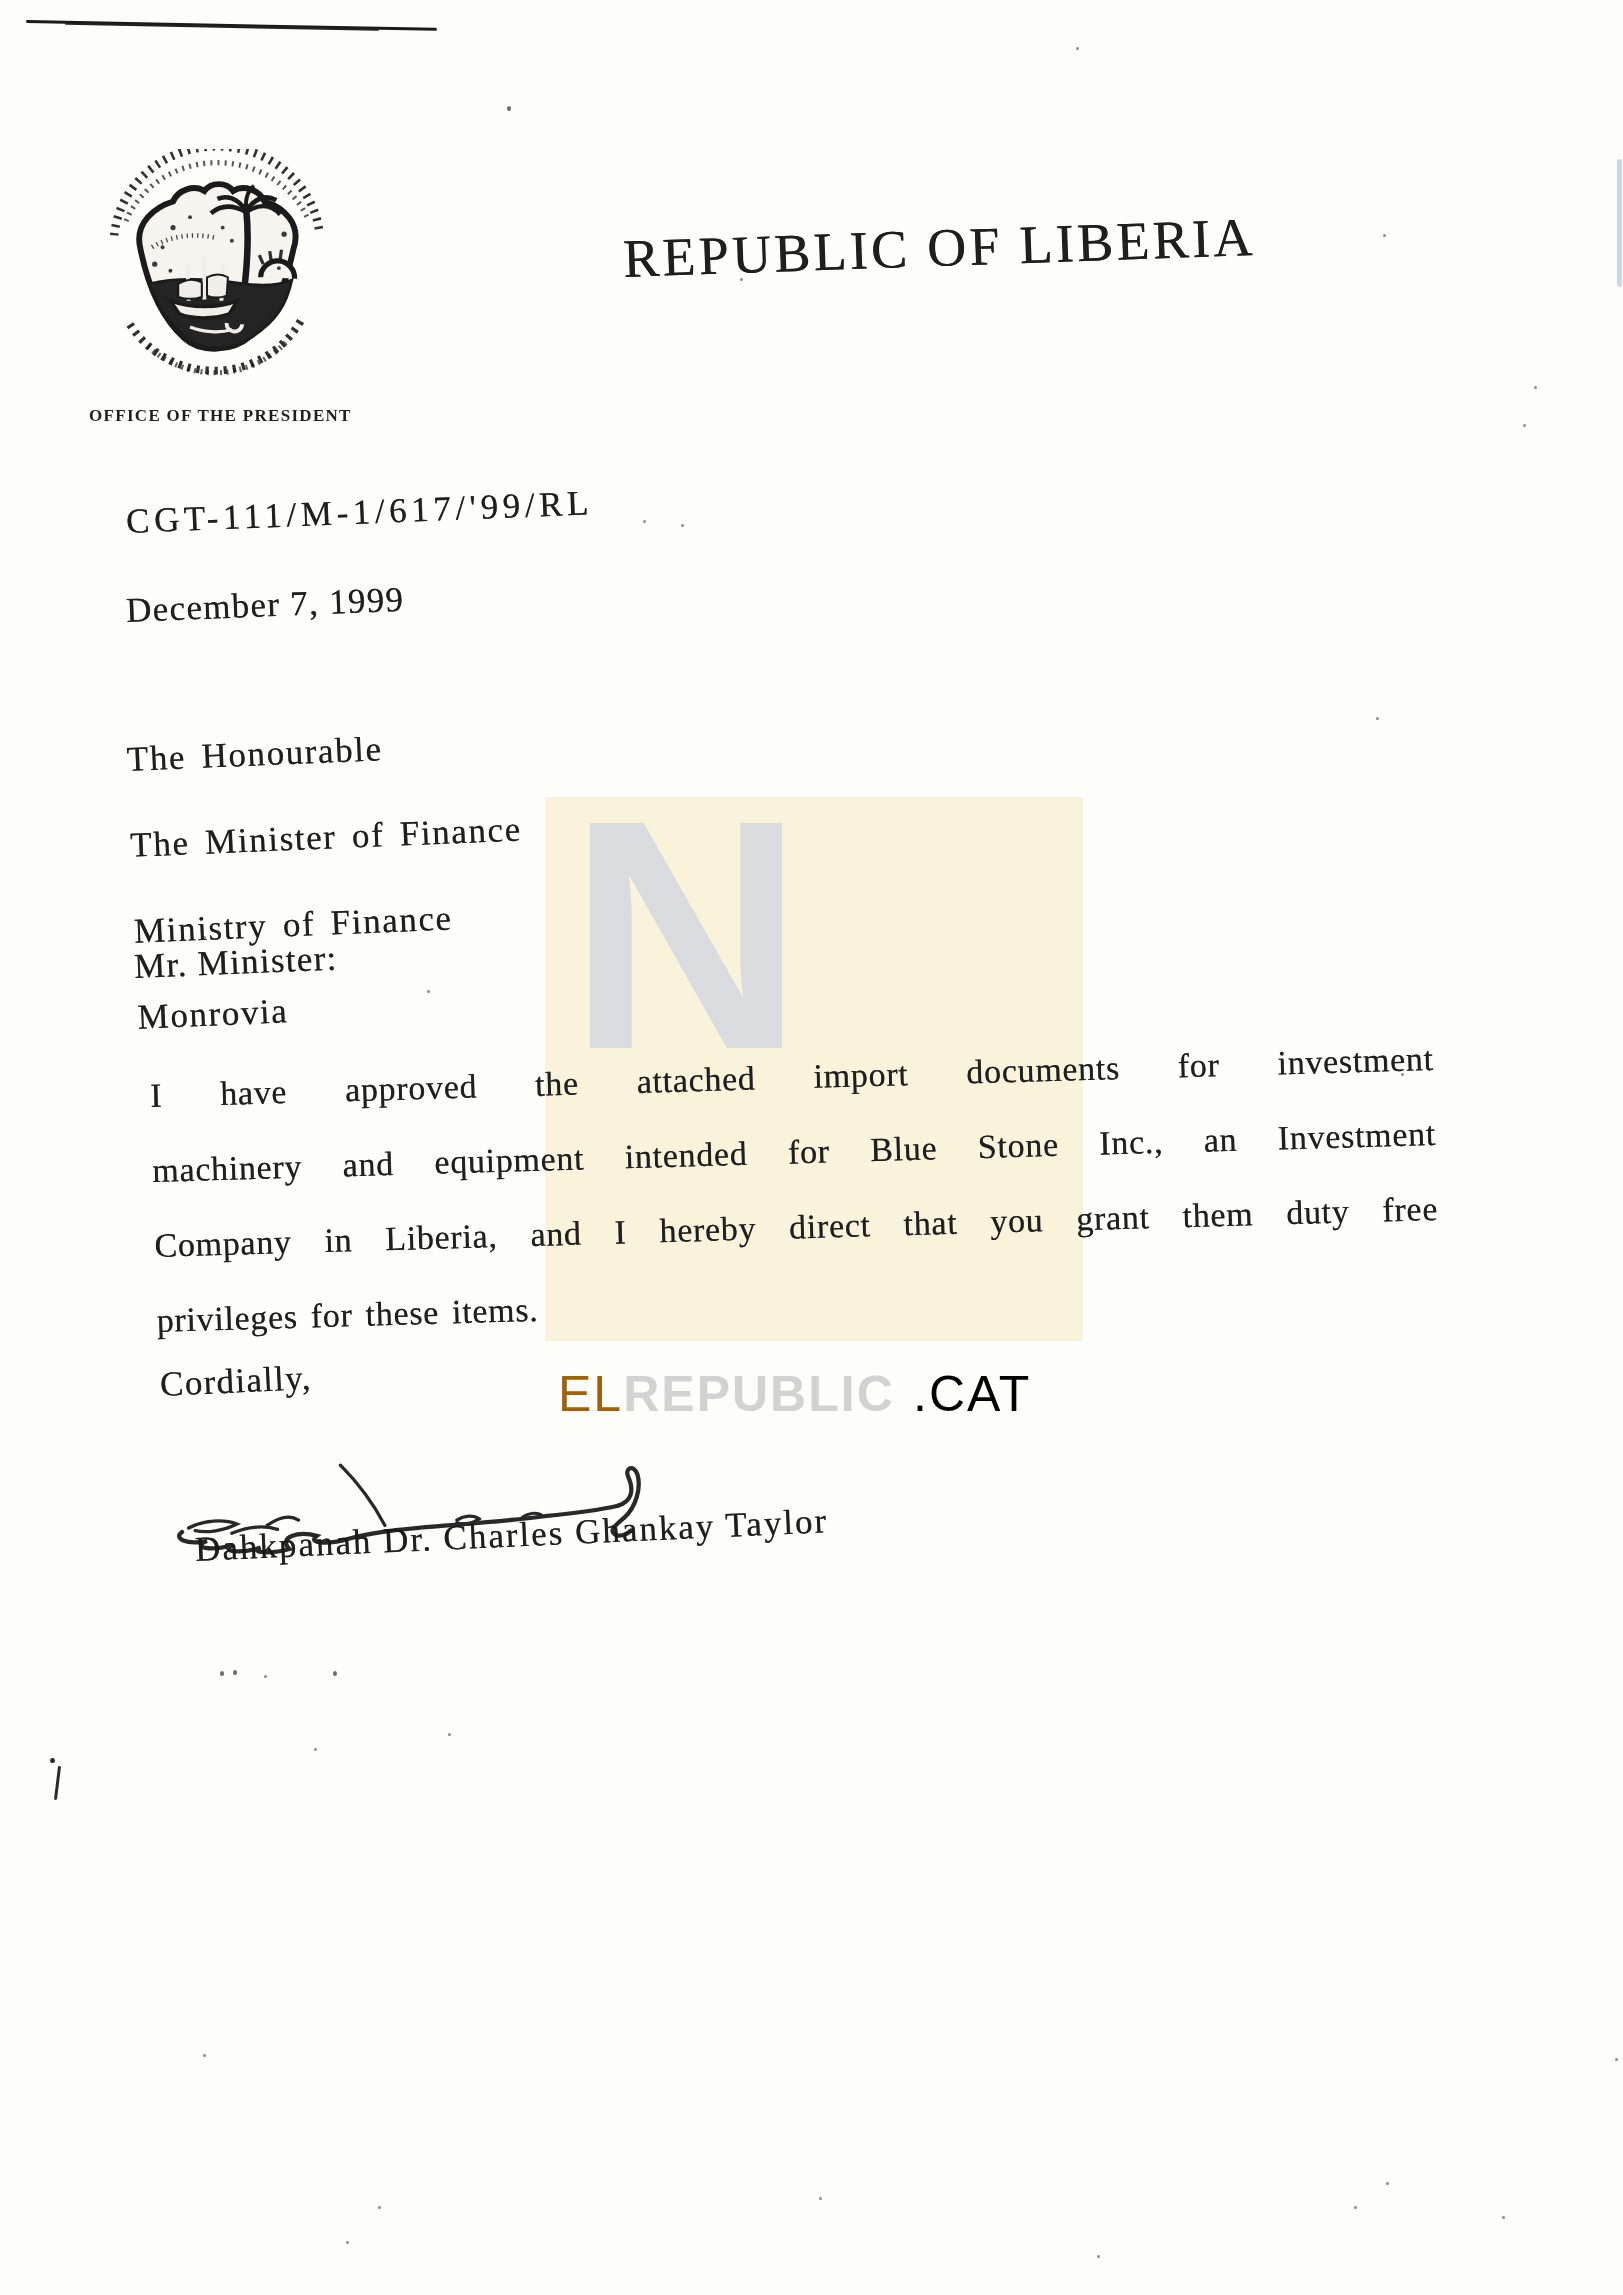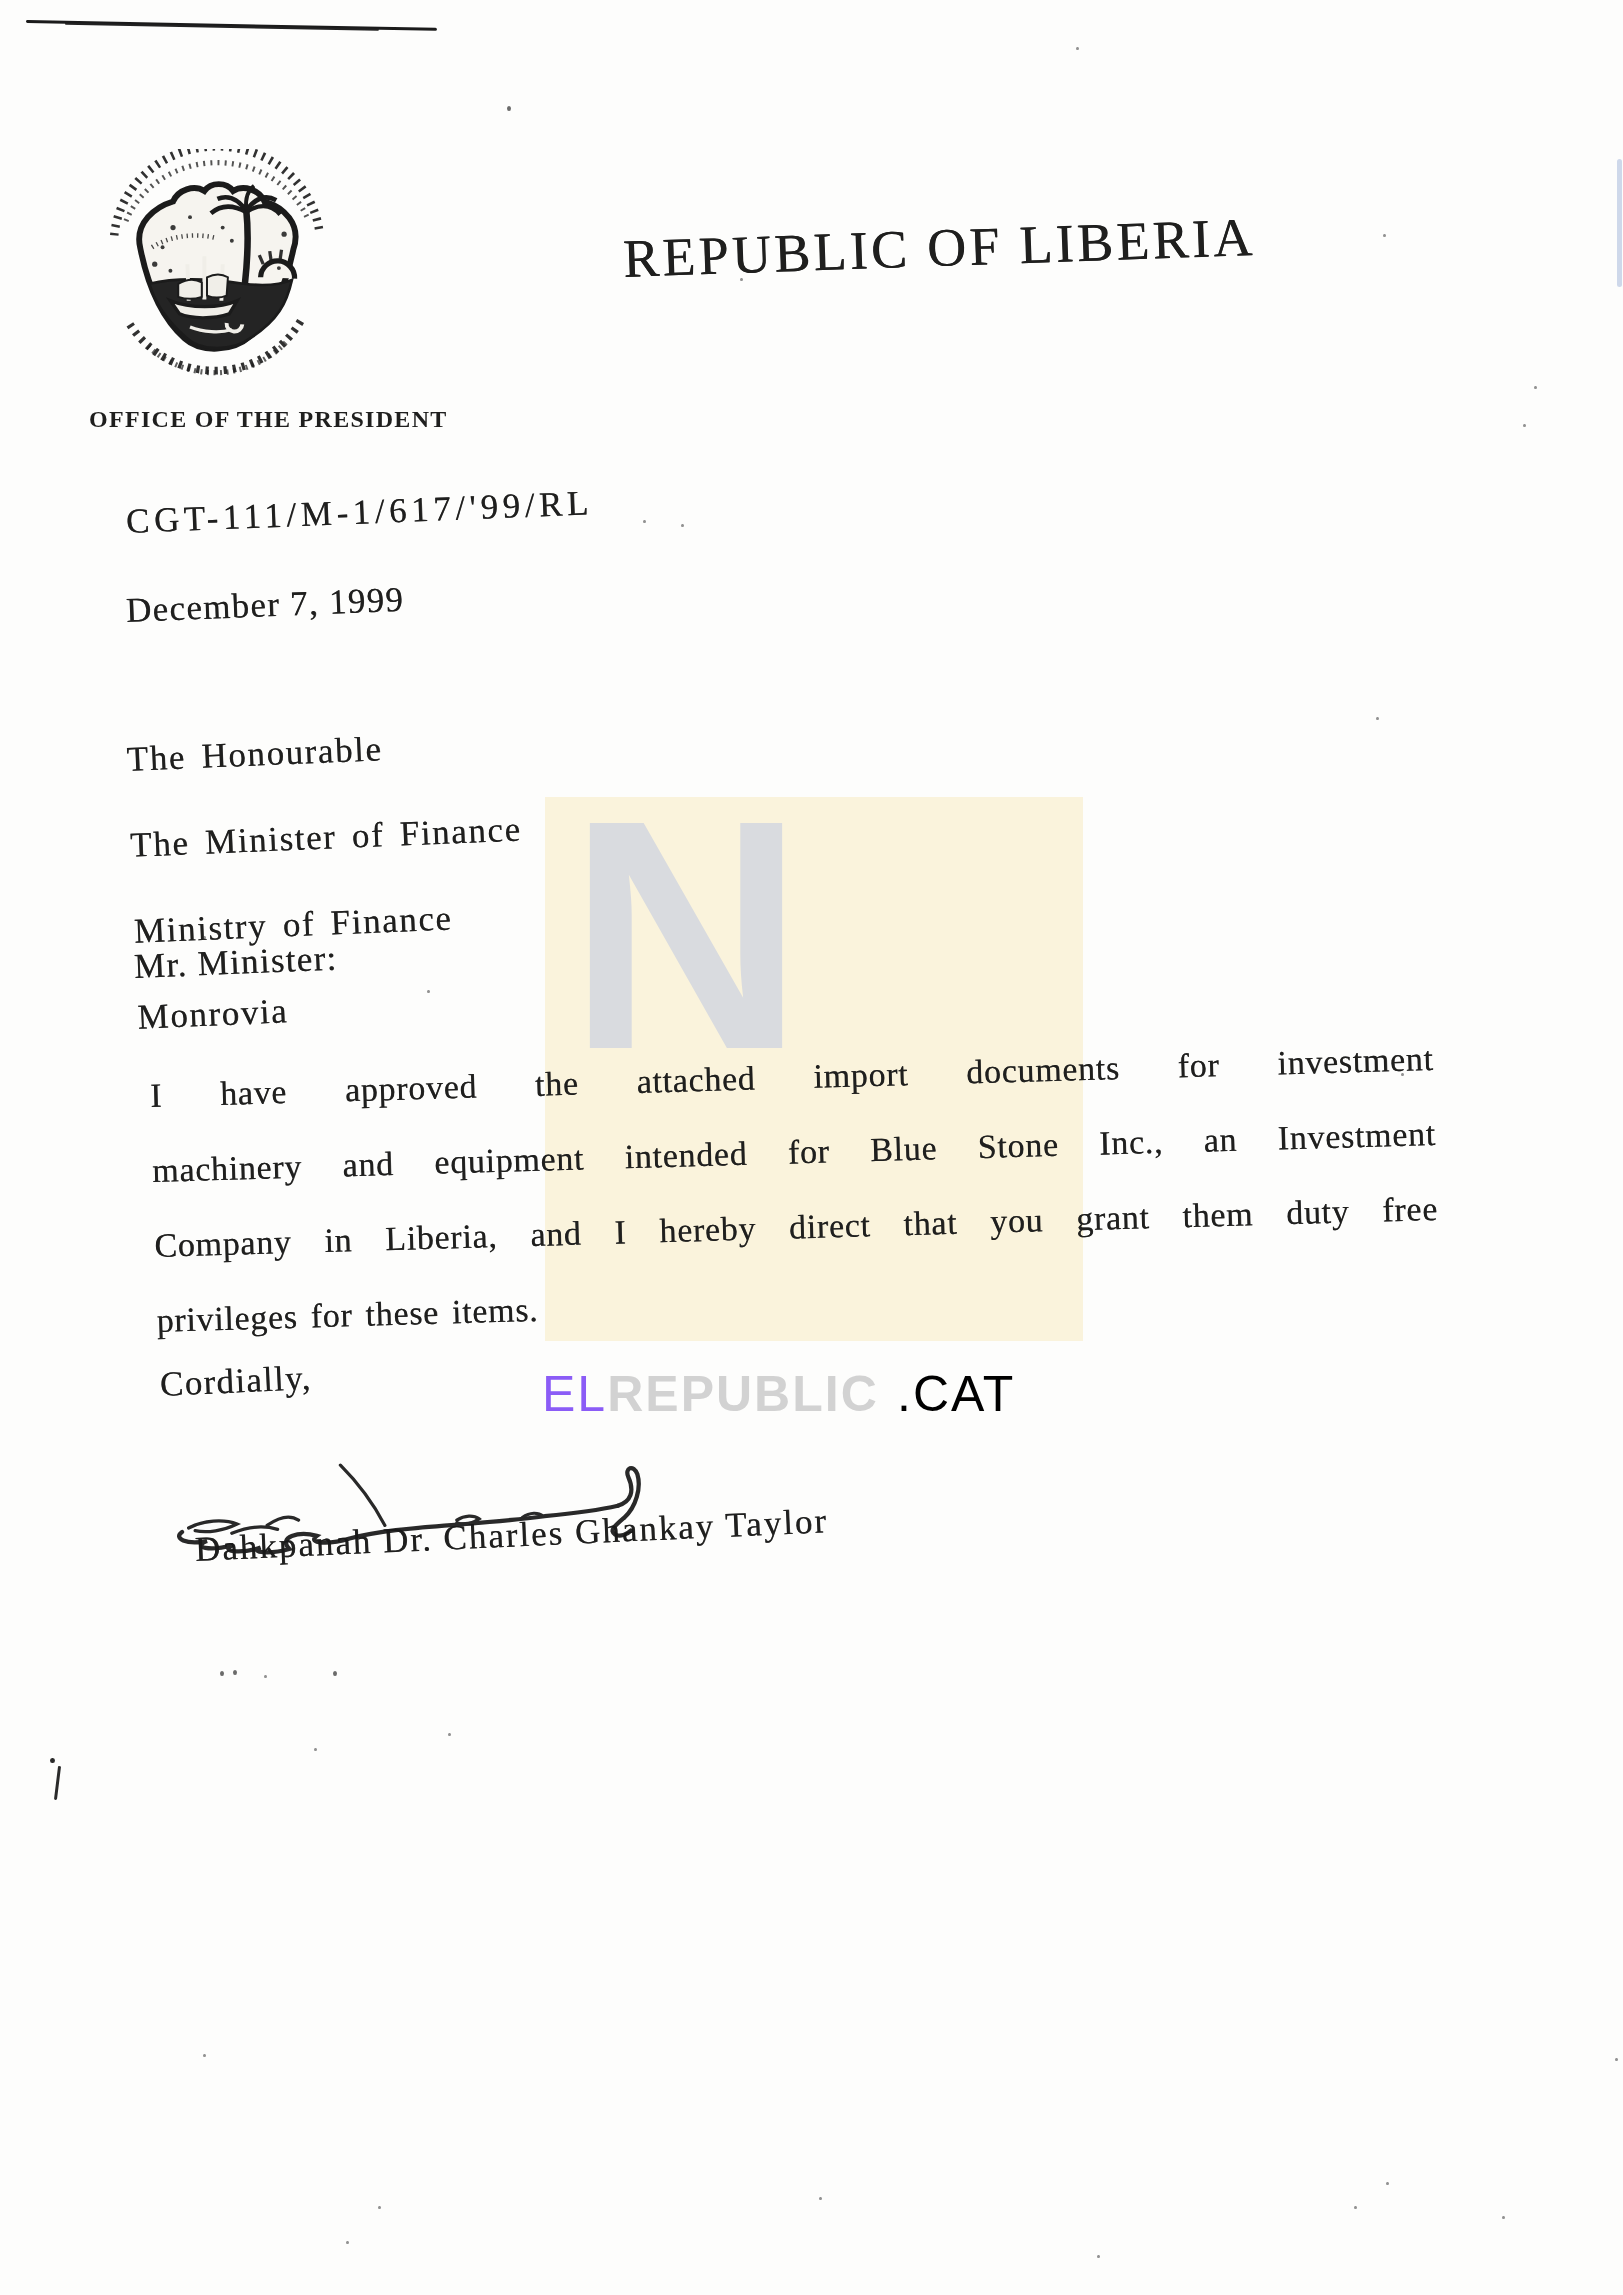--- a/index.html
+++ b/index.html
@@ -34,28 +34,28 @@
     color:var(--color-watermark_letter);
     z-index:2;letter-spacing:0;
   }
   .wm-text{
     left:542px;top:1369px;width:563px;
     font-family:"Liberation Sans", sans-serif;
     font-size:50px;line-height:1;letter-spacing:2px;
     color:var(--color-watermark_text);
     z-index:2;white-space:nowrap;
   }
-  .wm-text .thin{font-weight:400;color:#8b5cf6;}
+  .wm-text .thin{font-weight:400;color:#a16207;margin-left:16px;}
   .wm-text .bold{font-weight:700;color:#d2d2d2;}
   .wm-text .thin2{font-weight:400;color:#000000;margin-left:18.3px;}
   
   .seal{left:92px;top:149px;width:247px;height:250px;z-index:3;filter:blur(0.3px);}
   .seal-caption{
     left:89px;top:406px;width:262px;z-index:3;
-    font-size:24px;font-weight:700;letter-spacing:1.3px;
+    font-size:17px;font-weight:700;letter-spacing:1.3px;
     white-space:nowrap;
   }
   .title{
     left:623px;top:228px;width:694px;z-index:3;
     font-size:54px;letter-spacing:3.3px;white-space:nowrap;
     transform:rotate(-2deg);transform-origin:left center;
     text-shadow:0.4px 0 0 currentColor;
   }
   
   .txt{z-index:3;font-size:35px;line-height:1.18;white-space:pre-line;

